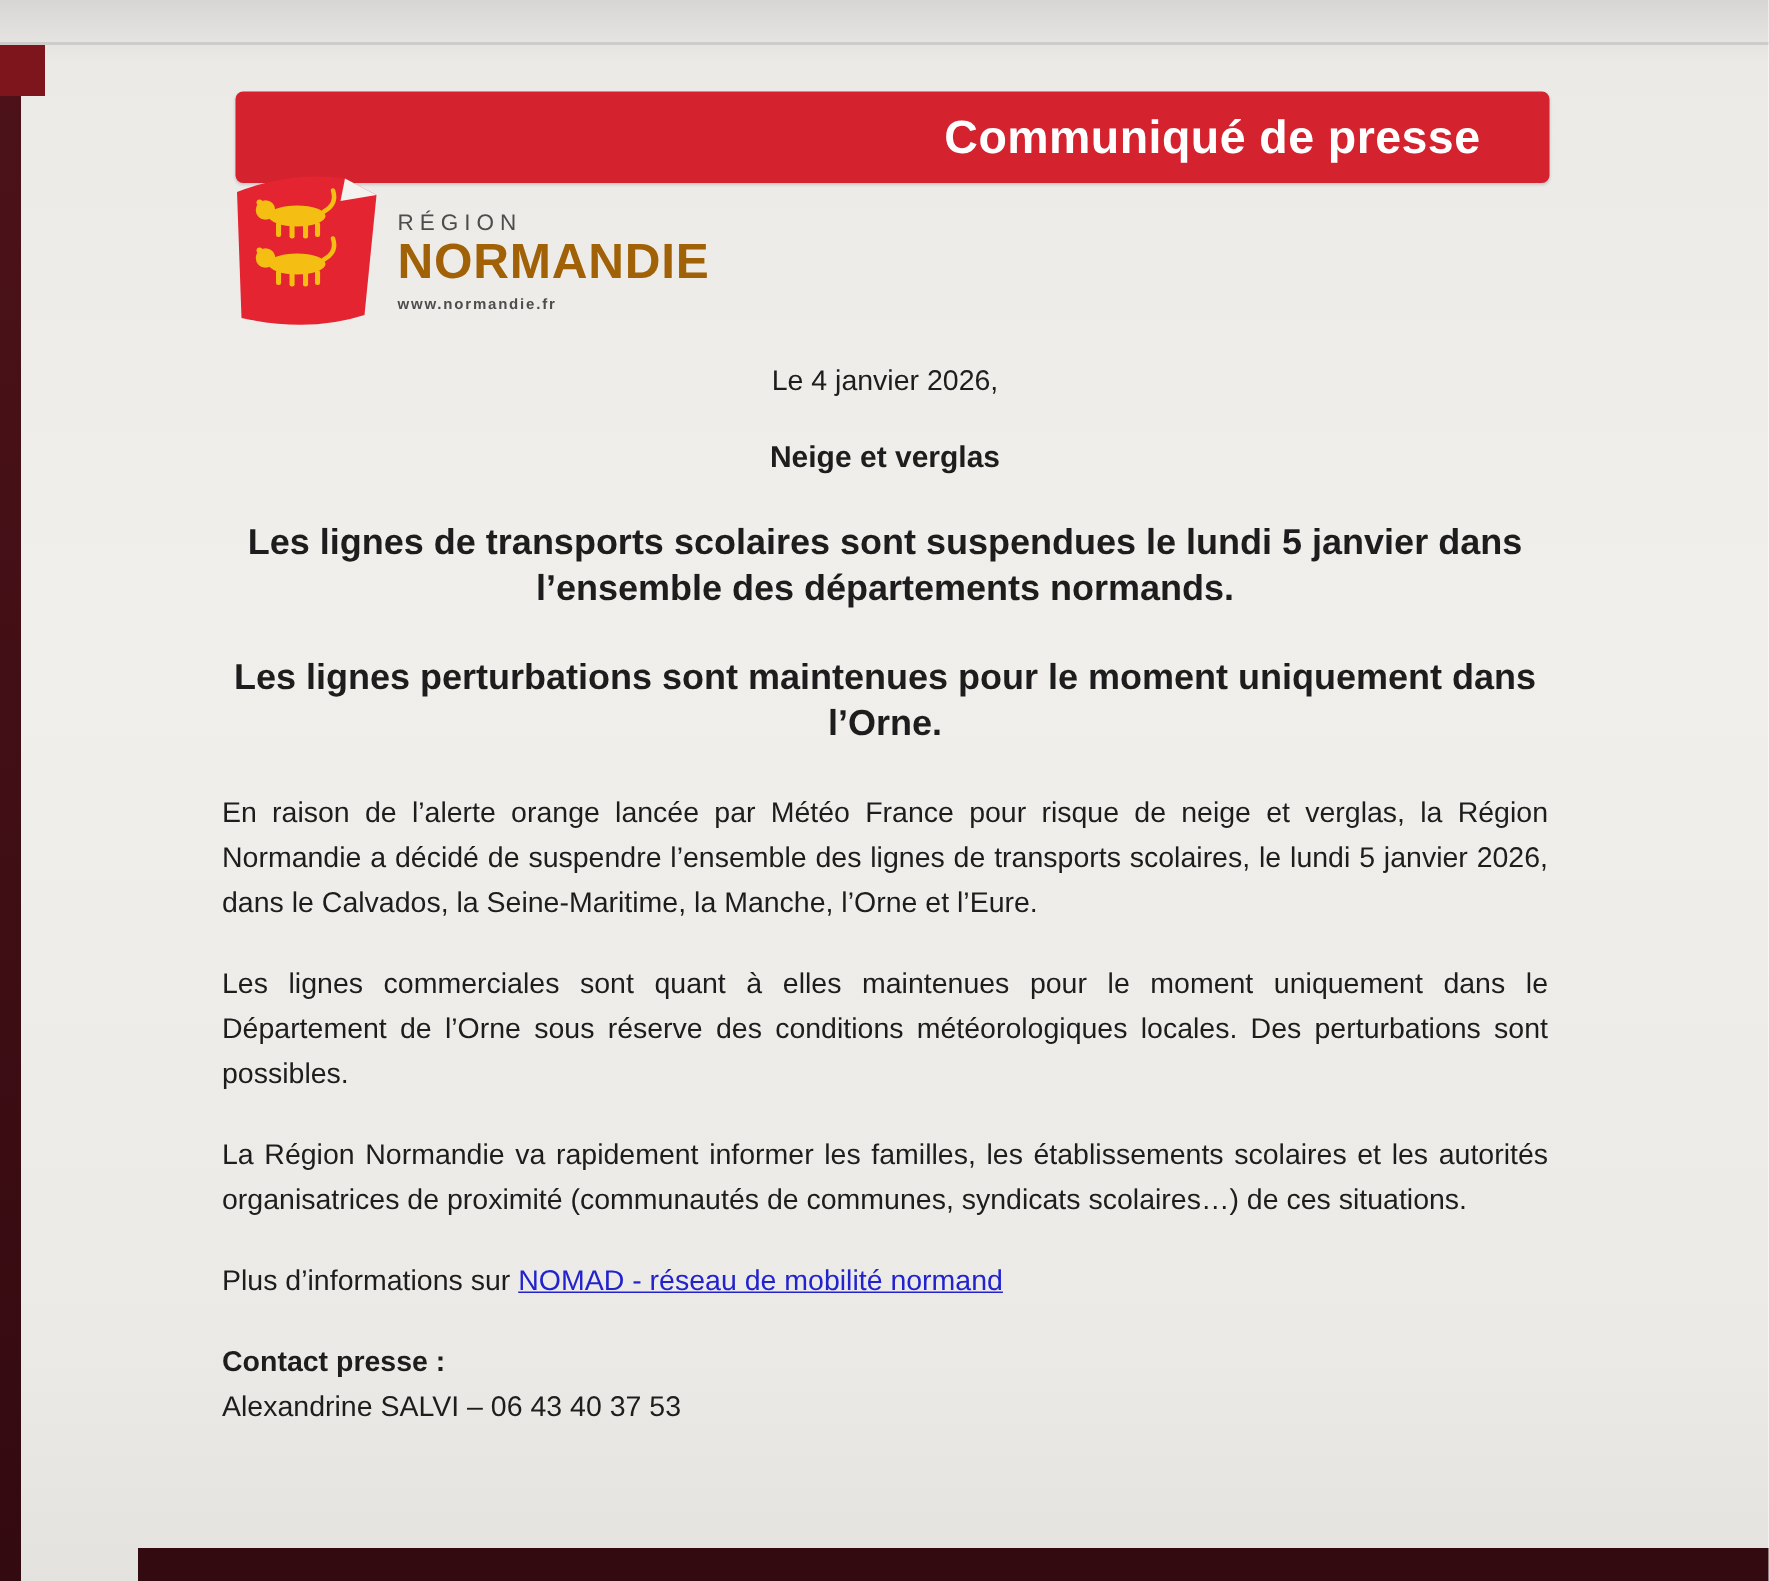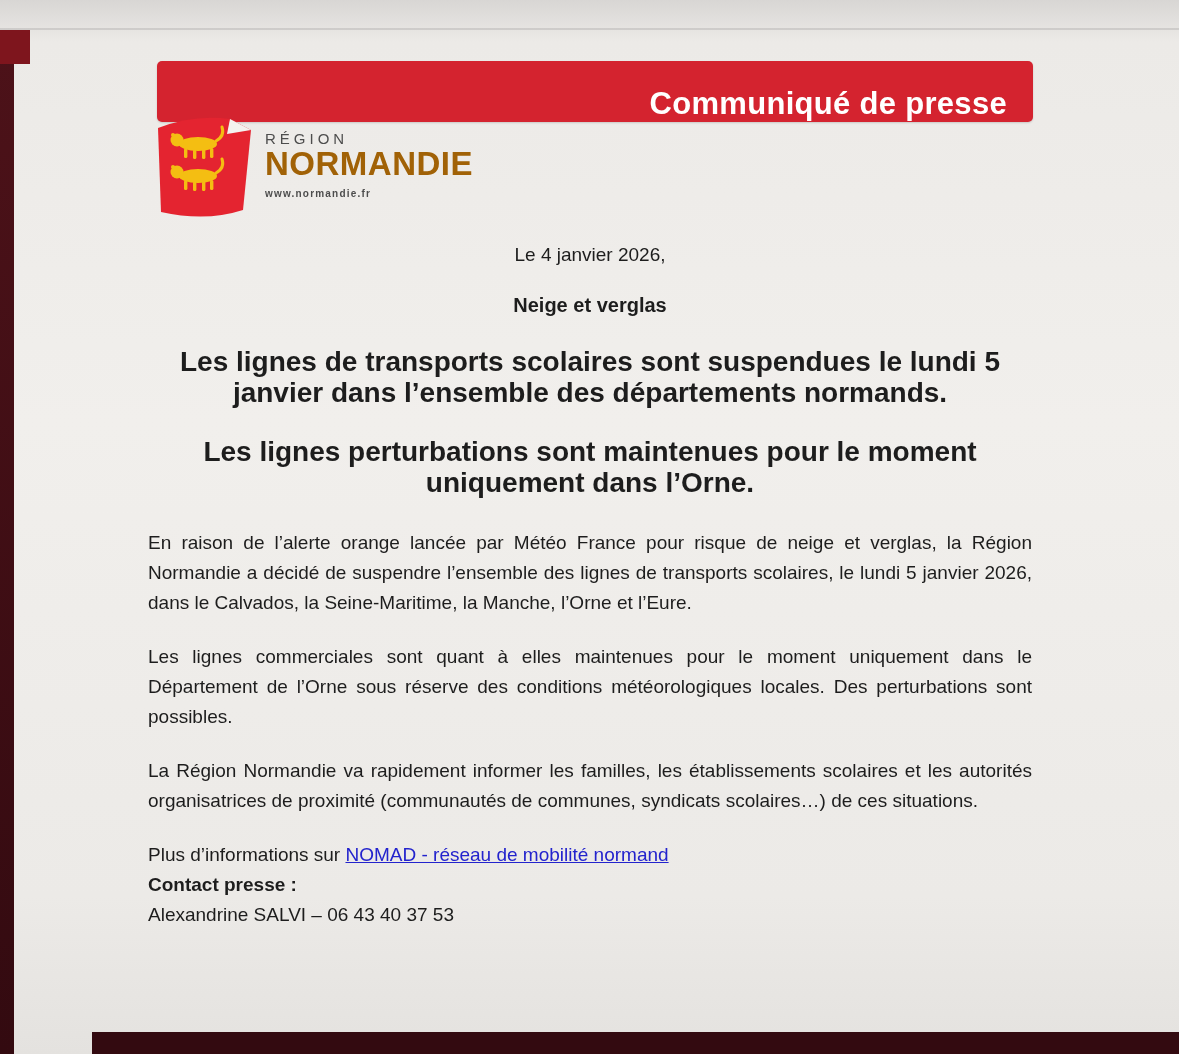--- a/index.html
+++ b/index.html
@@ -29,58 +29,58 @@
   .bottom-strip {
     position: absolute; left: 92px; right: 0; bottom: 0; height: 22px;
     background: var(--strip_dark, #330a10);
   }
 
   
   .banner {
     position: absolute; left: 157px; top: 61px; width: 876px; height: 61px;
     background: var(--banner_red, #d4232f);
     border-radius: 5px;
-    display: flex; align-items: flex-end; justify-content: flex-end;
-    padding-right: 26px;
+    display: flex; align-items: center; justify-content: flex-end;
+    padding-right: 46px;
     box-shadow: 0 1px 2px rgba(0,0,0,0.15);
     z-index: 1;
   }
   .banner-title {
     color: #ffffff; font-size: 31px; font-weight: bold; letter-spacing: 0.3px;
   }
 
   
   .logo {
     position: absolute; left: 154px; top: 110px;
     display: flex; align-items: flex-start; z-index: 2;
   }
   .flag-svg { width: 104px; height: 112px; display: block; }
   .flag-body { fill: var(--flag_red, #e42430); }
   .flag-fold { fill: #f4f2ef; }
   .leopard ellipse, .leopard circle, .leopard rect { fill: var(--leopard_gold, #f4be12); }
   .leopard .tail { fill: none; stroke: var(--leopard_gold, #f4be12); stroke-width: 3; stroke-linecap: round; }
-  .logo-text { margin-left: 7px; margin-top: 20px; }
+  .logo-text { margin-left: 7px; margin-top: 30px; }
   .logo-region { font-size: 15px; letter-spacing: 4px; color: #4d4d4d; }
   .logo-name { font-size: 33px; font-weight: bold; color: #a16207; letter-spacing: 0.5px; line-height: 1.05; }
   .logo-url { font-size: 10px; font-weight: bold; color: #4d4d4d; letter-spacing: 1.2px; margin-top: 6px; }
 
   
   .content {
     position: absolute; left: 148px; top: 240px; width: 884px;
     font-size: 19px; line-height: 30px; z-index: 1;
   }
   .date-line { text-align: center; margin-bottom: 20px; }
   .doc-title { text-align: center; font-weight: bold; font-size: 20px; margin-bottom: 26px; }
   .doc-heading {
-    text-align: center; font-weight: bold; font-size: 28px; line-height: 31px;
+    text-align: center; font-weight: bold; font-size: 24px; line-height: 31px;
     margin-bottom: 28px;
   }
   .doc-heading.second { margin-bottom: 30px; }
   .para { text-align: justify; margin-bottom: 24px; }
-  .info-line { }
+  .info-line { margin-bottom: 24px; }
   .nomad-link {
     color: var(--link_blue, #2323cd);
     text-decoration: underline;
     cursor: pointer;
   }
   .contact-label { font-weight: bold; }
 </style>
 </head>
 <body>
 

